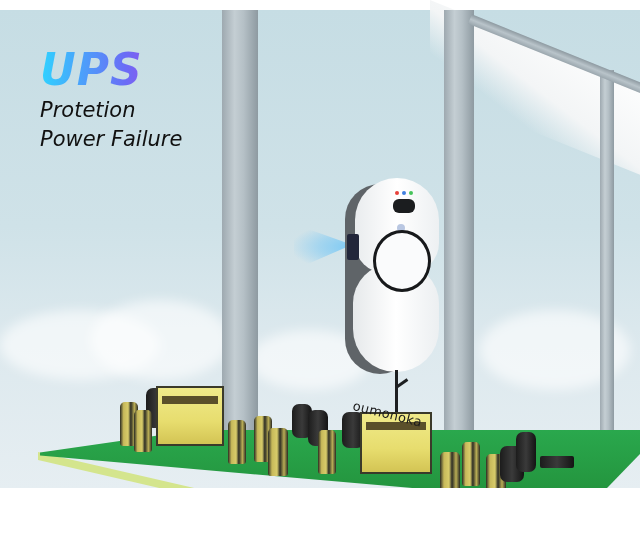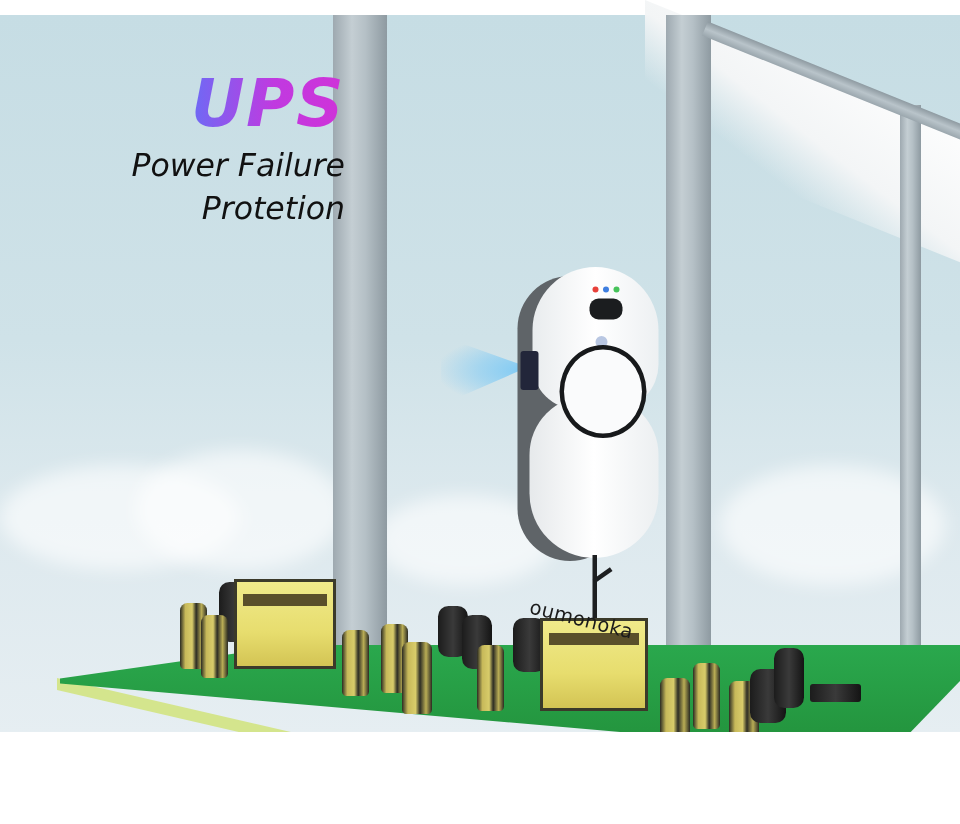--- a/index.html
+++ b/index.html
@@ -7,21 +7,21 @@
   .scene { position: relative; width: 640px; height: 549px; background: #ffffff; overflow: hidden; }
   .top-strip { position: absolute; left: 0; top: 0; width: 640px; height: 10px; background: #ffffff; }
   .sky { position: absolute; left: 0; top: 10px; width: 640px; height: 480px;
     background: linear-gradient(180deg, #c6dde4 0%, #cfe2e8 45%, #dde9ee 70%, #e6eef2 100%); }
   .ceiling { position: absolute; left: 430px; top: 0; width: 260px; height: 90px;
     background: linear-gradient(200deg, #ffffff 0%, #f3f5f6 55%, rgba(240,243,245,0) 80%);
     transform: skewY(22deg); transform-origin: left top; }
   .cloud { position: absolute; border-radius: 50%; background: rgba(255,255,255,0.6); filter: blur(6px); }
   .mullion { position: absolute; background: linear-gradient(90deg, #9ea9b0 0%, #c4ced3 35%, #b5c0c6 60%, #8e9aa1 100%); }
   .rail { position: absolute; height: 10px; background: linear-gradient(180deg,#8e9aa1,#b9c4ca,#9aa6ad); transform-origin: left center; }
-  .headline { position: absolute; left: 40px; top: 44px; width: 190px; text-align: right; }
+  .headline { position: absolute; left: 40px; top: 44px; width: 190px; text-align: left; }
   .ups { font-family: "DejaVu Sans", sans-serif; font-weight: bold; font-style: italic; font-size: 44px; line-height: 52px; letter-spacing: 1px;
     background: linear-gradient(90deg, #2fd3ff 0%, #6a6cf6 45%, #c03ae0 75%, #d032d8 100%);
     -webkit-background-clip: text; background-clip: text; color: transparent; }
   .tagline { font-family: "DejaVu Sans", sans-serif; font-style: italic; font-size: 21px; line-height: 29px; color: #111111; }
 
   
   .robot { position: absolute; left: 345px; top: 178px; width: 95px; height: 196px; }
   .pad { position: absolute; left: 0; top: 6px; width: 70px; height: 190px; border-radius: 36px; background: #5f6468; }
   .body-top { position: absolute; left: 10px; top: 0; width: 84px; height: 95px; border-radius: 42px 42px 30px 30px; background: linear-gradient(90deg,#e9ecee,#ffffff 50%,#edf0f2); }
   .body-bot { position: absolute; left: 8px; top: 86px; width: 86px; height: 108px; border-radius: 40px 40px 44px 44px; background: linear-gradient(90deg,#e6e9eb,#ffffff 50%,#eceff1); }
@@ -62,22 +62,22 @@
   </div>
   <div class="ceiling"></div>
 
   <div class="mullion" style="left:222px;top:10px;width:36px;height:440px;"></div>
   <div class="mullion" style="left:444px;top:10px;width:30px;height:440px;"></div>
   <div class="mullion" style="left:600px;top:70px;width:14px;height:380px;"></div>
   <div class="rail" style="left:470px;top:14px;width:190px;transform:rotate(22deg);"></div>
 
   <div class="headline">
     <div class="ups">UPS</div>
+    <div class="tagline">Protetion</div>
     <div class="tagline">Power Failure</div>
-    <div class="tagline">Protetion</div>
   </div>
 
   <div class="spray"></div>
   <div class="robot">
     <div class="pad"></div>
     <div class="body-bot"></div>
     <div class="body-top"></div>
     <div class="led" style="left:50px;background:#e8413a;"></div>
     <div class="led" style="left:57px;background:#3f7fe0;"></div>
     <div class="led" style="left:64px;background:#46c35a;"></div>

